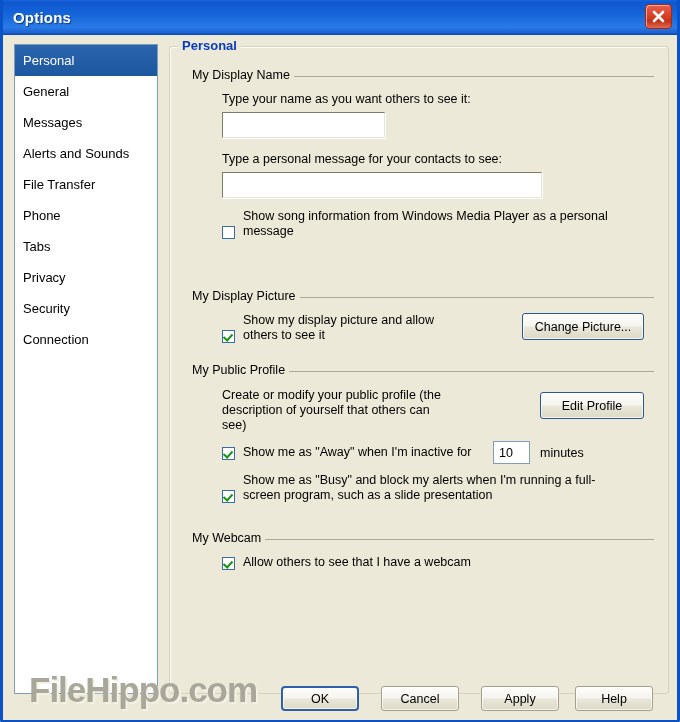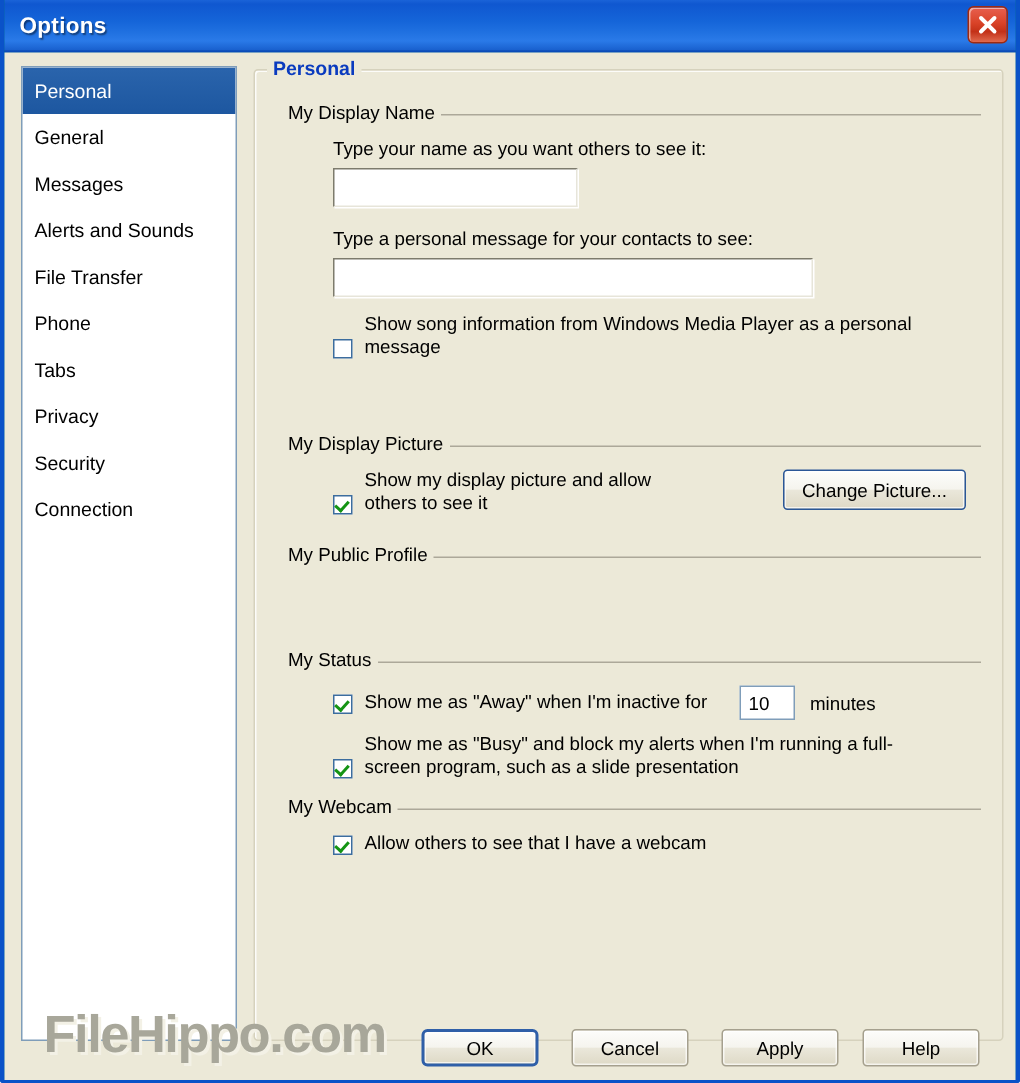--- a/index.html
+++ b/index.html
@@ -14,21 +14,21 @@
     overflow: hidden;
   }
 
   
   .window {
     position: absolute;
     left: 0; top: 0;
     width: 680px;
     height: 722px;
     box-sizing: border-box;
-    background: #0369a1;
+    background: #ef4444;
     border: 3px solid #0A52C8;
     border-top: none;
     border-radius: 0 0 2px 2px;
   }
 
   .titlebar {
     position: relative;
     height: 34px;
     background: linear-gradient(to bottom,
         #1a63d8 0%, #0f57d0 8%, #1565d9 42%,
@@ -346,27 +346,27 @@
           </div>
           <button class="btn btn-side btn-change">Change Picture...</button>
         </div>
       </div>
 
       <div class="group" style="top:315px;">
         <div class="group-head">
           <span class="gtitle">My Public Profile</span>
           <span class="gline"></span>
         </div>
+        <div class="group-body">
+          <div class="cb-text" style="margin-top:10px;margin-left:0;max-width:230px;">Create or modify your public profile (the description of yourself that others can see)</div>
+          <button class="btn btn-side btn-edit">Edit Profile</button>
+        </div>
       </div>
 
       <div class="group" style="top:385px;">
-        <div class="group-head">
-          <span class="gtitle">My Status</span>
-          <span class="gline"></span>
-        </div>
         <div class="group-body">
           <div class="cb-row status-row1">
             <span class="cbox checked"></span>
             <span class="cb-text">Show me as "Away" when I'm inactive for</span>
             <input class="minutes-box" type="text" value="10" style="">
             <span class="minutes-label">minutes</span>
           </div>
           <div class="cb-row">
             <span class="cbox checked"></span>
             <span class="cb-text" style="max-width:360px;">Show me as "Busy" and block my alerts when I'm running a full-screen program, such as a slide presentation</span>

